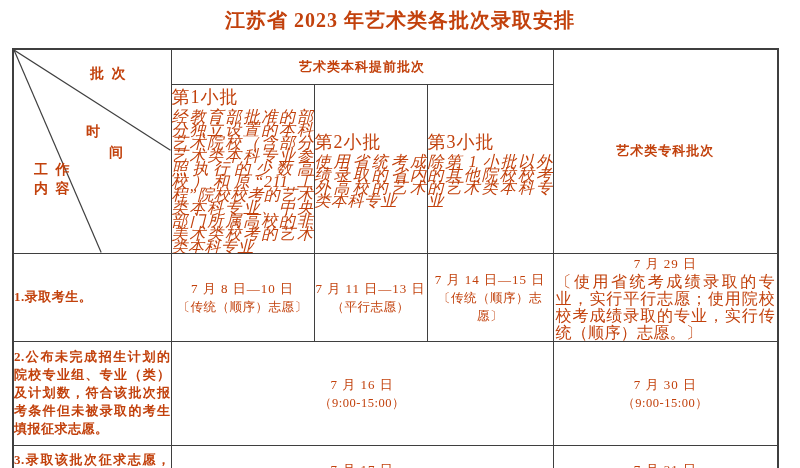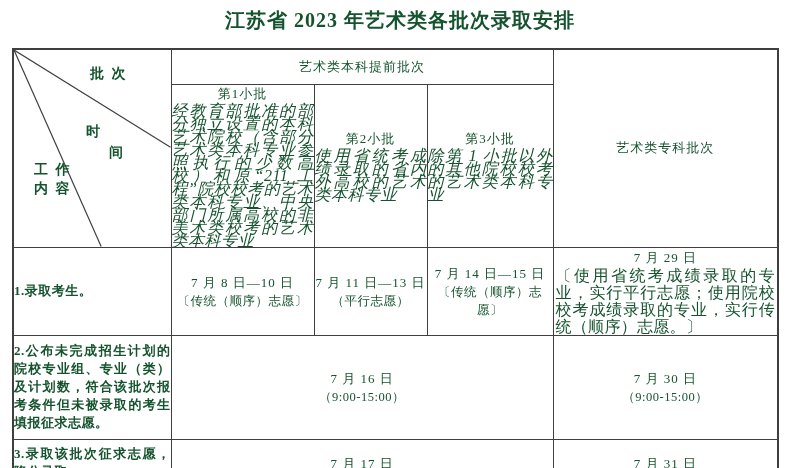--- a/index.html
+++ b/index.html
@@ -1,20 +1,20 @@
 <!DOCTYPE html>
 <html><head>
 <meta charset="utf-8">
 <style>
   html,body{margin:0;padding:0;background:#fff;}
   .page{
     position:relative;
     width:800px;height:468px;
     background:#fff;
-    color:#14532d;
+    color:#c2410c;
     font-family:"Liberation Serif","DejaVu Serif",serif;
     overflow:hidden;
   }
   .title{
     position:absolute;top:7px;left:0;width:100%;
     text-align:center;
     font-size:20px;font-weight:bold;letter-spacing:1px;
   }
   table.sched{
     position:absolute;left:12px;top:48px;
@@ -32,23 +32,23 @@
   }
   
   td.corner{position:relative;font-weight:bold;}
   .corner svg{position:absolute;left:0;top:0;width:100%;height:100%;display:block;}
   .corner .lbl{position:absolute;font-size:14px;letter-spacing:2px;white-space:nowrap;line-height:19px;}
   .lbl-batch{left:76px;top:14px;}
   .lbl-time1{left:72px;top:72px;}
   .lbl-time2{left:95px;top:93px;}
   .lbl-work{left:20px;top:110px;}
   
-  td.group-hd{text-align:center;font-weight:normal;font-size:14px;letter-spacing:1px;}
+  td.group-hd{text-align:center;font-weight:bold;font-size:14px;letter-spacing:1px;}
   td.sub-hd{vertical-align:top;padding:3px 5px 2px 5px;}
-  .sub-name{text-align:center;font-size:13px;letter-spacing:1px;margin-bottom:1px;}
+  .sub-name{text-align:left;font-size:18px;letter-spacing:1px;margin-bottom:1px;}
   .sub-desc{
     font-size:16px;line-height:13px;letter-spacing:0.5px;
     text-align:justify;text-justify:inter-character;font-style:italic;
   }
   
   td.row-label{
     text-align:left;vertical-align:middle;
     padding:4px 6px;font-size:13px;line-height:18px;letter-spacing:0.5px;
     text-align:justify;text-justify:inter-character;font-weight:bold;
   }

